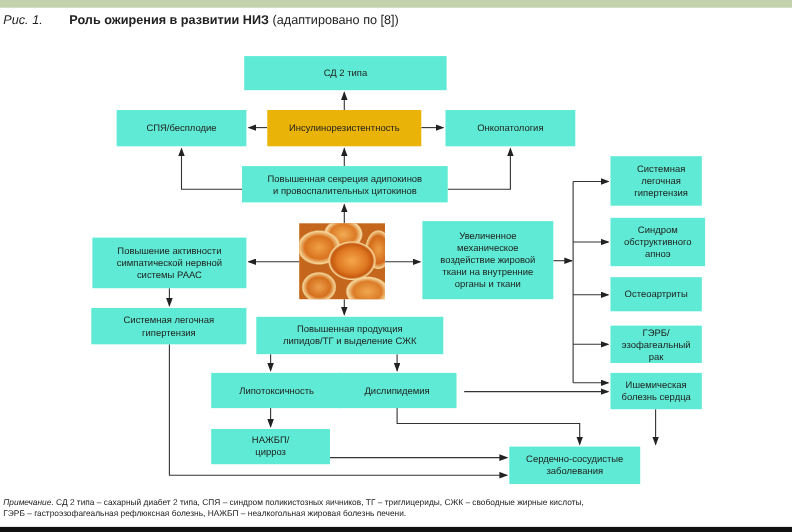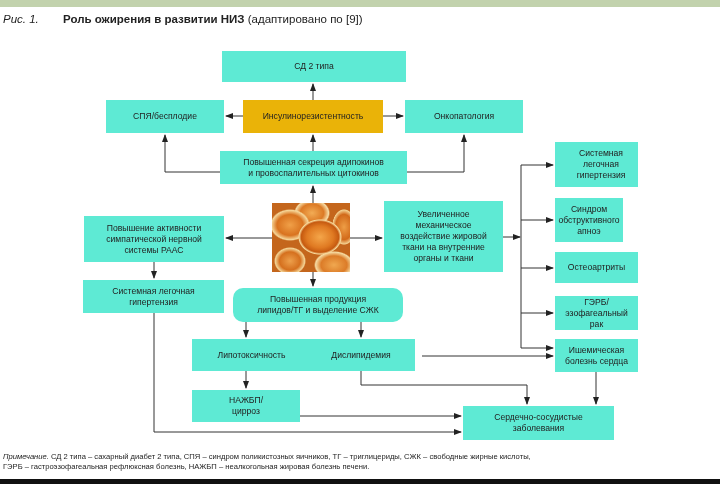--- a/index.html
+++ b/index.html
@@ -40,21 +40,21 @@
   .note .italic { font-style: italic; }
 </style>
 </head>
 <body>
 
 <div class="topband"></div>
 
 <div class="title">
   <span class="fig">Рис. 1.</span>
   <span class="bold">Роль ожирения в развитии НИЗ</span>
-  <span>(адаптировано по [9])</span>
+  <span>(адаптировано по [8])</span>
 </div>
 
 <svg class="lines" width="720" height="484">
   <defs>
     <marker id="ah" markerWidth="8" markerHeight="6" refX="7" refY="3" orient="auto" markerUnits="userSpaceOnUse">
       <path d="M0,0 L8,3 L0,6 z" fill="#222"></path>
     </marker>
   </defs>
   <g stroke="#333" stroke-width="1" fill="none">
 
@@ -136,21 +136,21 @@
 воздействие жировой
 ткани на внутренние
 органы и ткани</span>
 </div>
 
 <div class="box" style="left:555px;top:142px;width:83px;height:45px;padding-left:12px;">
   <span>Системная
 легочная
 гипертензия</span>
 </div>
-<div class="box" style="left:555px;top:198px;width:68px;height:44px;">
+<div class="box" style="left:555px;top:198px;width:86px;height:44px;">
   <span>Синдром
 обструктивного
 апноэ</span>
 </div>
 <div class="box" style="left:555px;top:252px;width:83px;height:31px;">
   <span>Остеоартриты</span>
 </div>
 <div class="box" style="left:555px;top:296px;width:83px;height:34px;">
   <span>ГЭРБ/
 эзофагеальный
@@ -158,35 +158,35 @@
 </div>
 <div class="box" style="left:555px;top:339px;width:83px;height:33px;">
   <span>Ишемическая
 болезнь сердца</span>
 </div>
 
 <div class="box" style="left:83px;top:280px;width:141px;height:33px;">
   <span>Системная легочная
 гипертензия</span>
 </div>
-<div class="box" style="left:233px;top:288px;width:170px;height:34px;border-radius:10px;">
+<div class="box" style="left:233px;top:288px;width:170px;height:34px;">
   <span>Повышенная продукция
 липидов/ТГ и выделение СЖК</span>
 </div>
 <div class="box" style="left:192px;top:339px;width:119px;height:32px;">
   <span>Липотоксичность</span>
 </div>
 <div class="box" style="left:307px;top:339px;width:108px;height:32px;">
   <span>Дислипидемия</span>
 </div>
 <div class="box" style="left:192px;top:390px;width:108px;height:32px;">
   <span>НАЖБП/
 цирроз</span>
 </div>
-<div class="box" style="left:463px;top:406px;width:151px;height:34px;">
+<div class="box" style="left:463px;top:406px;width:119px;height:34px;">
   <span>Сердечно-сосудистые
 заболевания</span>
 </div>
 
 <div class="note">
   <span class="italic">Примечание.</span><span> СД 2 типа – сахарный диабет 2 типа, СПЯ – синдром поликистозных яичников, ТГ – триглицериды, СЖК – свободные жирные кислоты,</span><br>
   <span>ГЭРБ – гастроэзофагеальная рефлюксная болезнь, НАЖБП – неалкогольная жировая болезнь печени.</span>
 </div>
 
 <div class="bottomband"></div>

